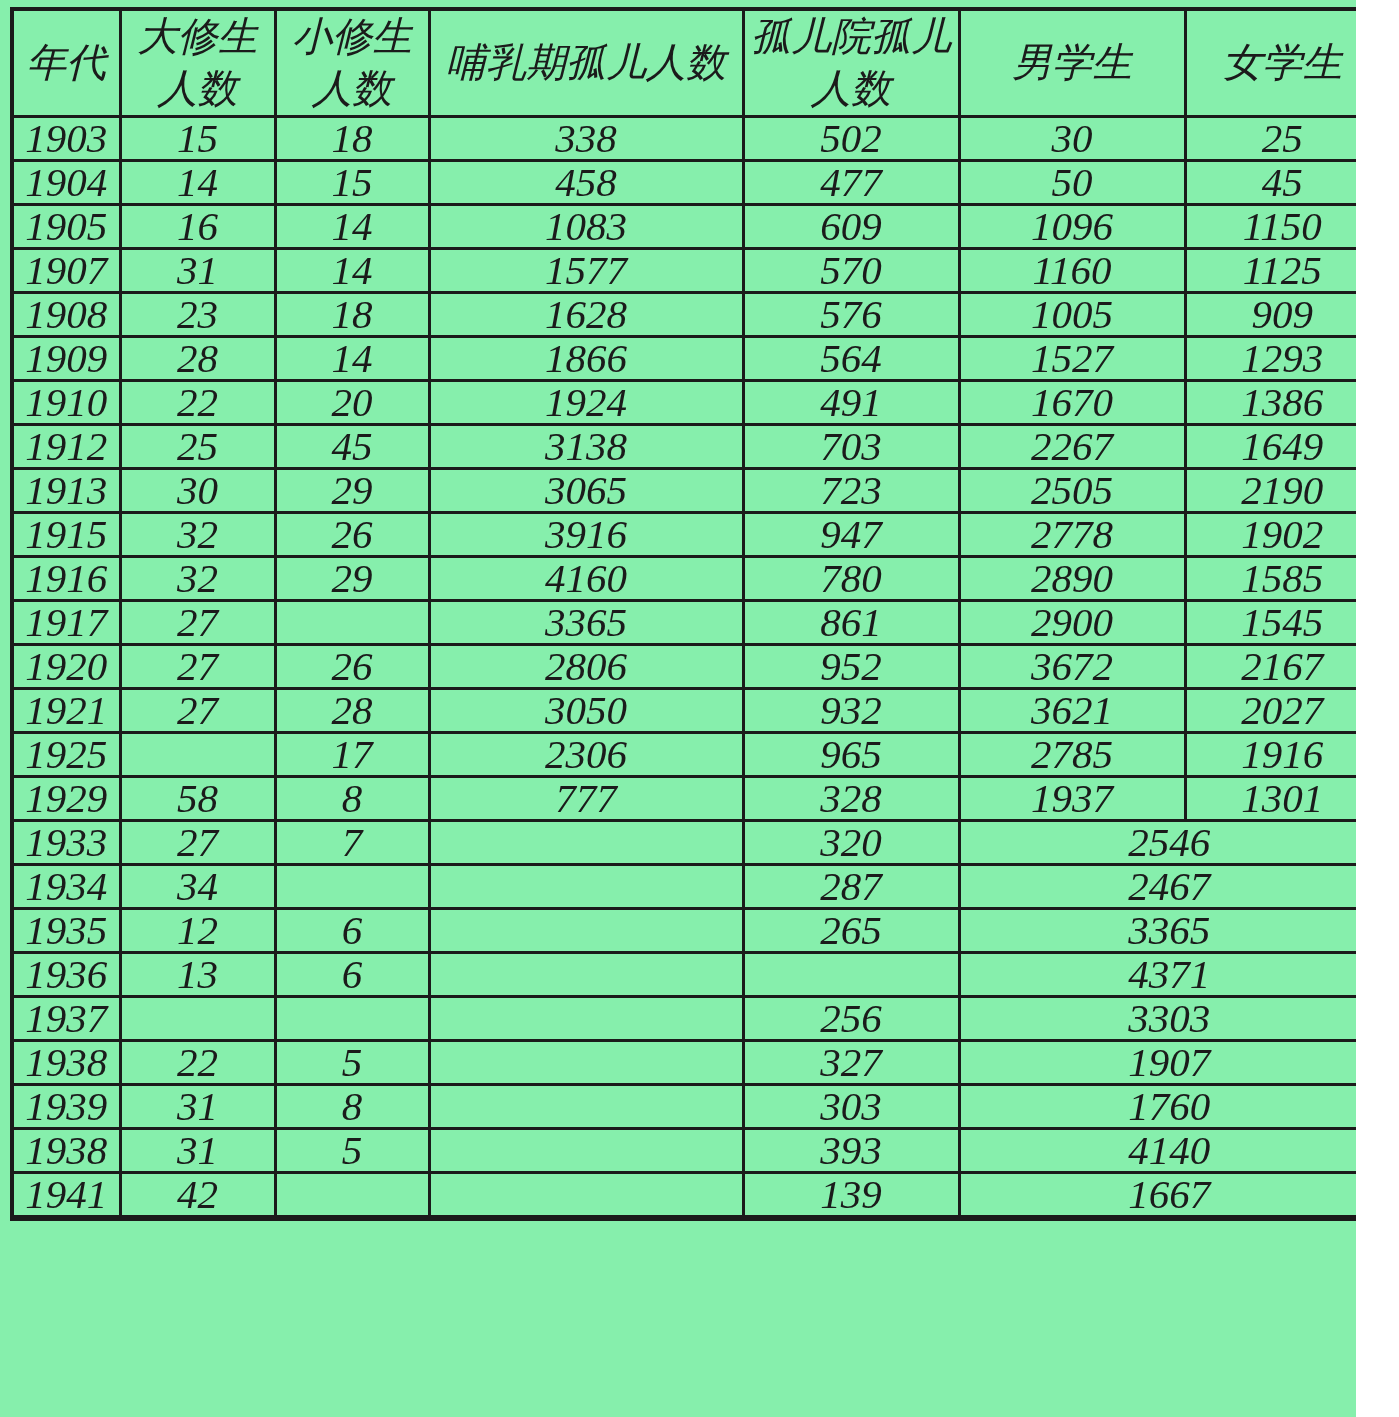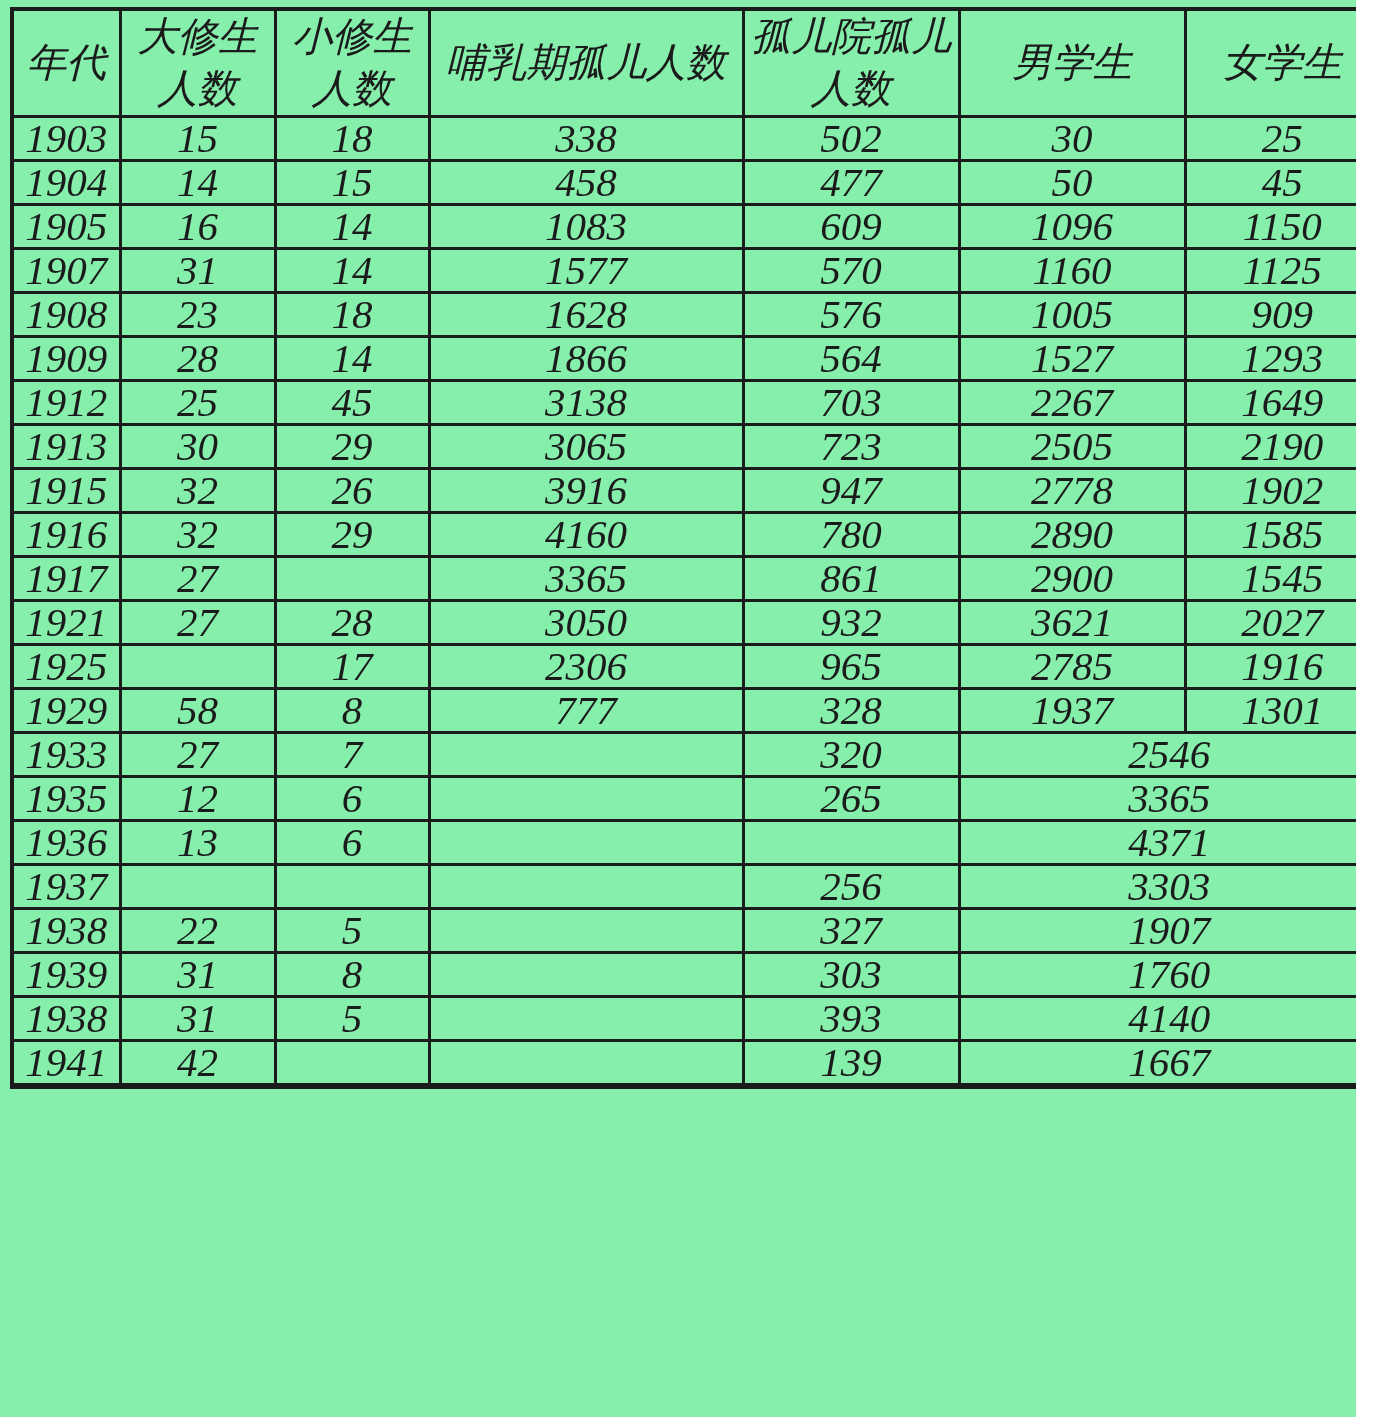--- a/index.html
+++ b/index.html
@@ -126,20 +126,29 @@
         <tr>
           <td>1909</td>
           <td>28</td>
           <td>14</td>
           <td>1866</td>
           <td>564</td>
           <td>1527</td>
           <td>1293</td>
         </tr>
         <tr>
+          <td>1910</td>
+          <td>22</td>
+          <td>20</td>
+          <td>1924</td>
+          <td>491</td>
+          <td>1670</td>
+          <td>1386</td>
+        </tr>
+        <tr>
           <td>1912</td>
           <td>25</td>
           <td>45</td>
           <td>3138</td>
           <td>703</td>
           <td>2267</td>
           <td>1649</td>
         </tr>
         <tr>
           <td>1913</td>
@@ -171,20 +180,29 @@
         <tr>
           <td>1917</td>
           <td>27</td>
           <td></td>
           <td>3365</td>
           <td>861</td>
           <td>2900</td>
           <td>1545</td>
         </tr>
         <tr>
+          <td>1920</td>
+          <td>27</td>
+          <td>26</td>
+          <td>2806</td>
+          <td>952</td>
+          <td>3672</td>
+          <td>2167</td>
+        </tr>
+        <tr>
           <td>1921</td>
           <td>27</td>
           <td>28</td>
           <td>3050</td>
           <td>932</td>
           <td>3621</td>
           <td>2027</td>
         </tr>
         <tr>
           <td>1925</td>
@@ -206,20 +224,28 @@
         </tr>
         <tr>
           <td>1933</td>
           <td>27</td>
           <td>7</td>
           <td></td>
           <td>320</td>
           <td colspan="2">2546</td>
         </tr>
         <tr>
+          <td>1934</td>
+          <td>34</td>
+          <td></td>
+          <td></td>
+          <td>287</td>
+          <td colspan="2">2467</td>
+        </tr>
+        <tr>
           <td>1935</td>
           <td>12</td>
           <td>6</td>
           <td></td>
           <td>265</td>
           <td colspan="2">3365</td>
         </tr>
         <tr>
           <td>1936</td>
           <td>13</td>

